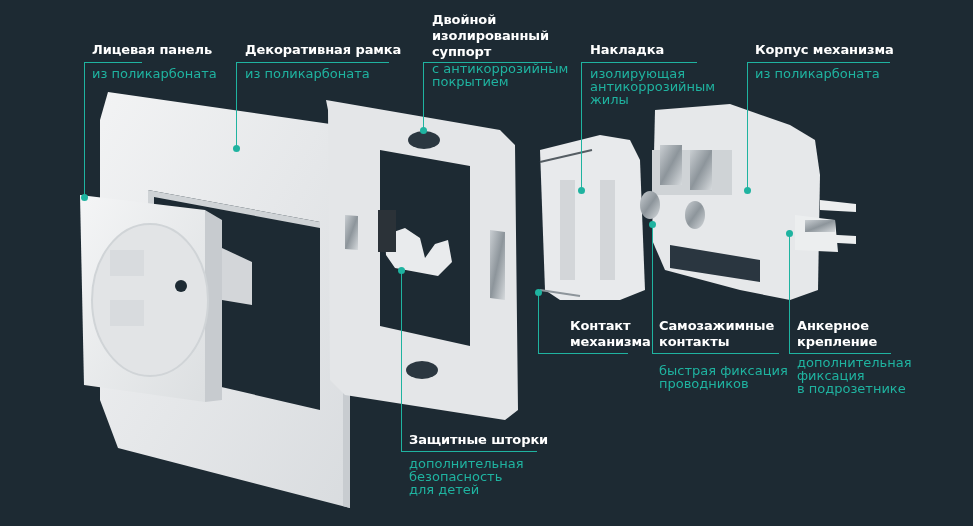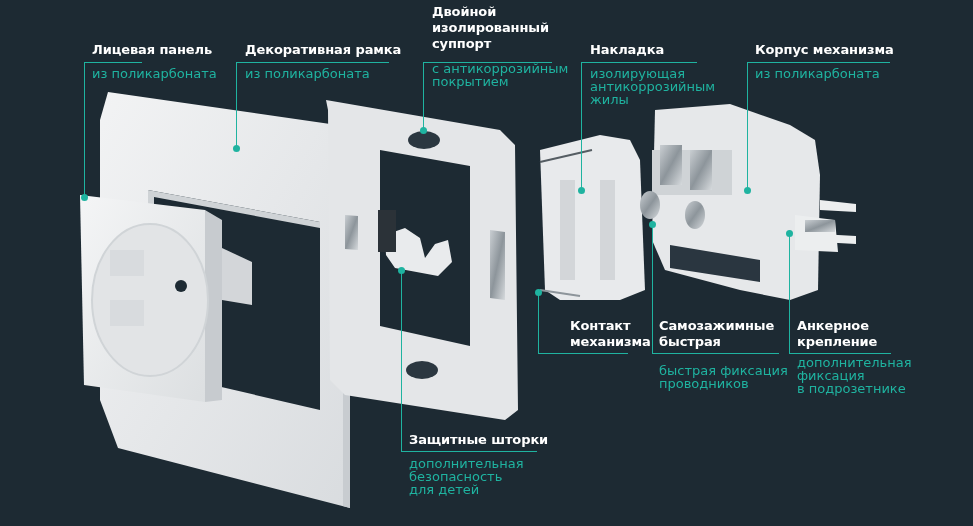--- a/index.html
+++ b/index.html
@@ -97,21 +97,21 @@
 <div class="label" style="left:245px;top:42px;">
   <div class="title">Декоративная рамка</div>
 </div>
 <div class="line" style="left:236px;top:62px;width:153px;height:1px;"></div>
 <div class="label" style="left:245px;top:67px;">
   <div class="sub">из поликарбоната</div>
 </div>
 <div class="line" style="left:236px;top:62px;width:1px;height:86px;"></div>
 <div class="dot" style="left:236px;top:148px;"></div>
 
-<div class="label" style="left:432px;top:4px;">
+<div class="label" style="left:432px;top:12px;">
   <div class="title">Двойной</div>
   <div class="title">изолированный</div>
   <div class="title">суппорт</div>
 </div>
 <div class="line" style="left:423px;top:62px;width:129px;height:1px;"></div>
 <div class="label" style="left:432px;top:62px;">
   <div class="sub">с антикоррозийным</div>
   <div class="sub">покрытием</div>
 </div>
 <div class="line" style="left:423px;top:62px;width:1px;height:68px;"></div>
@@ -145,21 +145,21 @@
 <div class="label" style="left:546px;top:318px;margin-left:24px;">
   <div class="title">Контакт</div>
   <div class="title">механизма</div>
 </div>
 
 <div class="dot" style="left:652px;top:224px;"></div>
 <div class="line" style="left:652px;top:224px;width:1px;height:130px;"></div>
 <div class="line" style="left:652px;top:353px;width:127px;height:1px;"></div>
 <div class="label" style="left:659px;top:318px;">
   <div class="title">Самозажимные</div>
-  <div class="title">быстрая</div>
+  <div class="title">контакты</div>
 </div>
 <div class="label" style="left:659px;top:364px;">
   <div class="sub">быстрая фиксация</div>
   <div class="sub">проводников</div>
 </div>
 
 <div class="dot" style="left:789px;top:233px;"></div>
 <div class="line" style="left:789px;top:233px;width:1px;height:121px;"></div>
 <div class="line" style="left:789px;top:353px;width:102px;height:1px;"></div>
 <div class="label" style="left:797px;top:318px;">

